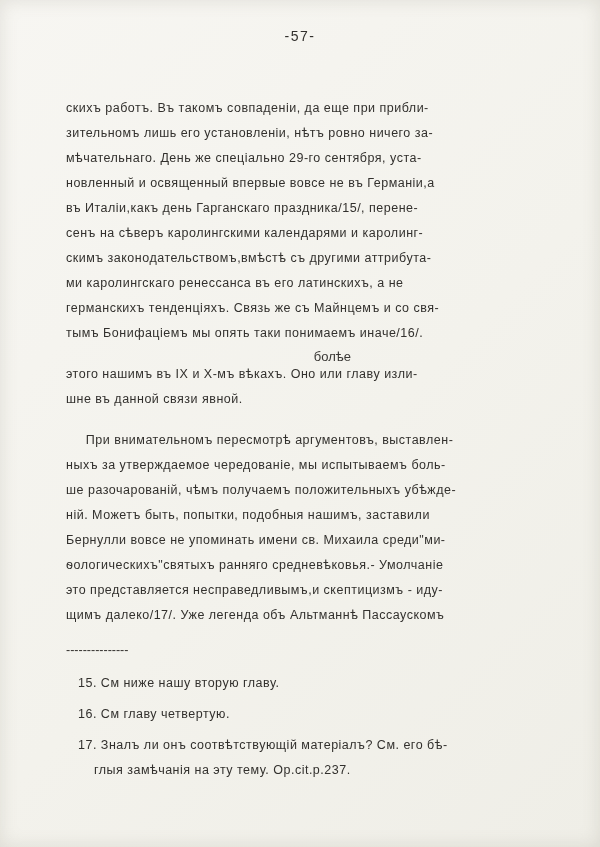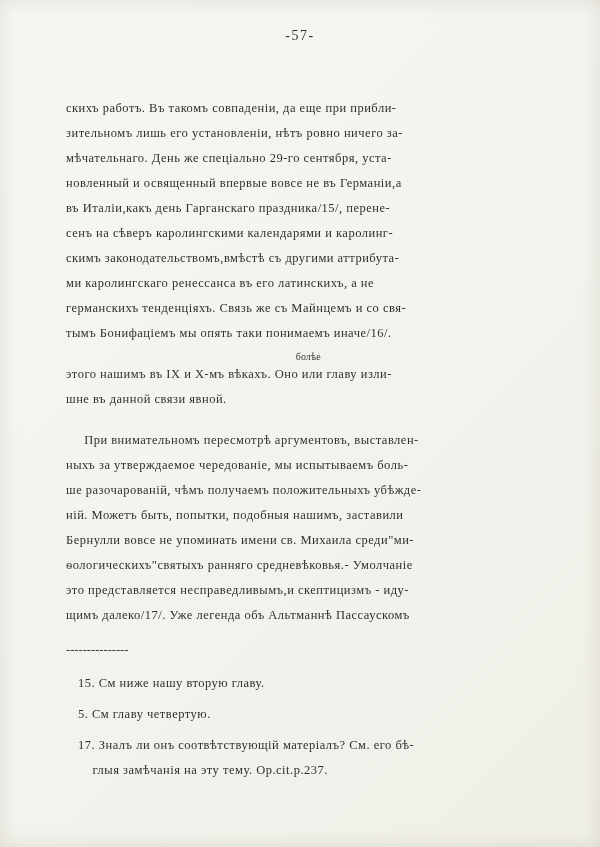--- a/index.html
+++ b/index.html
@@ -2,41 +2,41 @@
 <html><head>
 <meta charset="utf-8">
 <style>
   html,body{margin:0;padding:0;background:#dddbd5;}
   .page{
     position:relative;
     width:600px;height:847px;
     margin:0 auto;
     background:linear-gradient(135deg,#f7f6f2 0%,#f3f2ec 55%,#efeee7 100%);
     box-sizing:border-box;
-    font-family:Liberation Serif, serif;
+    font-family:Liberation Sans, sans-serif;
     color:#32302d;
     overflow:hidden;
     box-shadow:inset 0 0 18px rgba(120,115,100,0.18);
   }
   .page-number{
     position:absolute;top:28px;left:0;right:0;
     text-align:center;
     font-size:14px;letter-spacing:1.5px;
   }
   .text-block{
     position:absolute;top:80px;left:66px;width:478px;
     font-size:12.5px;line-height:25px;letter-spacing:0.5px;
   }
   .para{white-space:pre;margin:16px 0 7px 0;overflow:visible;}
   .para-part{white-space:pre;}
   .insert-line{white-space:pre;position:relative;}
   .insert-anchor{position:relative;display:inline;}
   .insertion{
     position:absolute;left:-6px;bottom:12px;
-    font-size:10px;letter-spacing:0;
+    font-size:13px;letter-spacing:0;
     color:#3a3835;white-space:nowrap;
   }
   .footnote-separator{
     white-space:pre;letter-spacing:0;
     margin:10px 0 8px 0;font-size:12.5px;
   }
   .footnotes{margin-top:2px;}
   .footnote{white-space:pre;margin:0 0 6px 12px;}
 </style>
 </head>
@@ -66,19 +66,19 @@
 ній. Можетъ быть, попытки, подобныя нашимъ, заставили
 Бернулли вовсе не упоминать имени св. Михаила среди"ми-
 ѳологическихъ"святыхъ ранняго средневѣковья.- Умолчаніе
 это представляется несправедливымъ,и скептицизмъ - иду-
 щимъ далеко/17/. Уже легенда объ Альтманнѣ Пассаускомъ</div>
 
     <div class="footnote-separator">---------------</div>
 
     <div class="footnotes">
       <div class="footnote">15. См ниже нашу вторую главу.</div>
-      <div class="footnote">5. См главу четвертую.</div>
+      <div class="footnote">16. См главу четвертую.</div>
       <div class="footnote">17. Зналъ ли онъ соотвѣтствующій матеріалъ? См. его бѣ-
     глыя замѣчанія на эту тему. Op.cit.p.237.</div>
     </div>
 
   </div>
 </div>
 
 </body></html>

